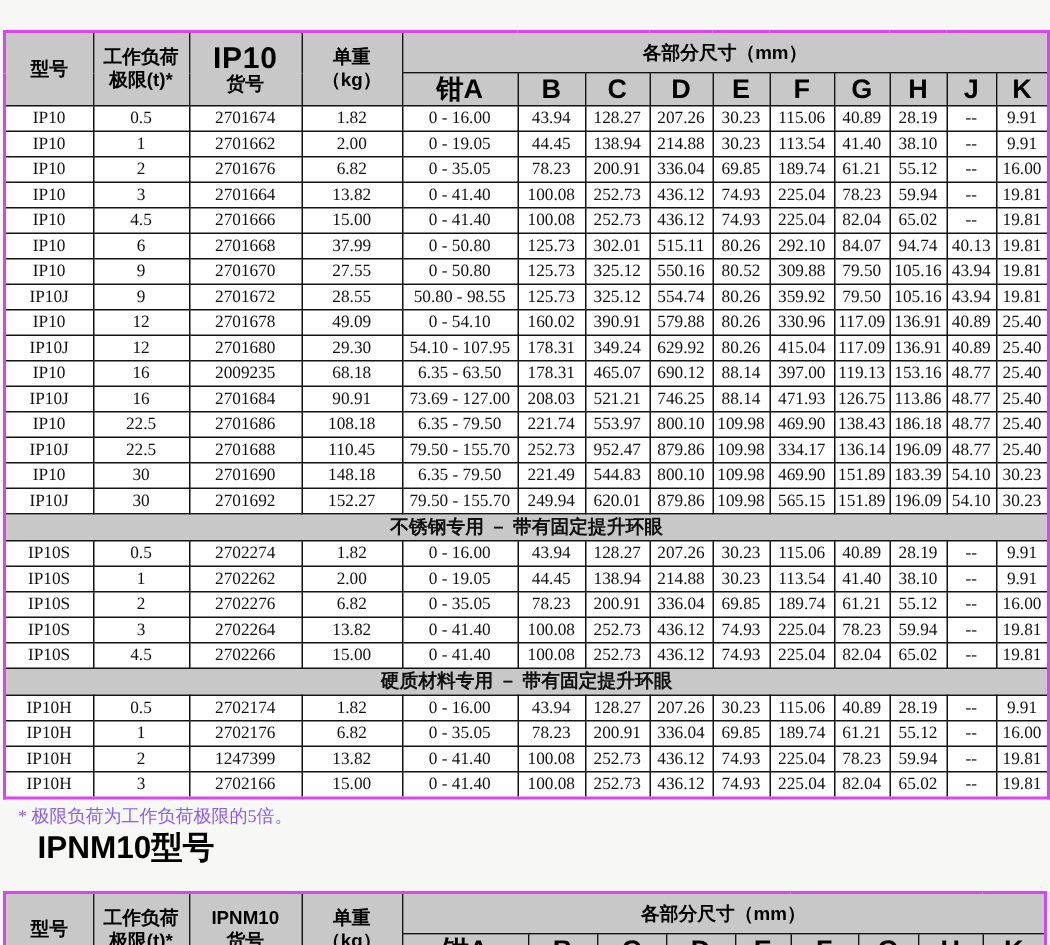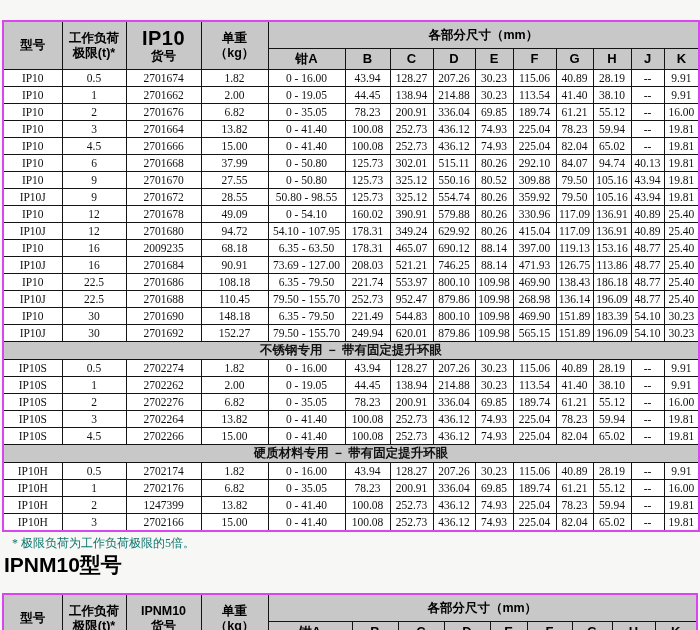--- a/index.html
+++ b/index.html
@@ -27,21 +27,21 @@
     white-space: nowrap;
   }
   .spec thead th {
     background: #c8c8c8;
     font-family: "Liberation Sans", sans-serif;
     font-weight: bold;
     font-size: 12.5px;
     line-height: 1.15;
   }
   .spec tr.h1 th { height: 26px; }
-  .spec tr.h2 th { height: 20px; font-size: 13px; }
+  .spec tr.h2 th { height: 20px; font-size: 18px; }
   .spec .big {
     font-size: 20px;
     letter-spacing: 0.5px;
     line-height: 1.0;
   }
   .spec td {
     font-family: "Liberation Serif", serif;
     font-size: 11.5px;
     height: 16px;
     background: #ffffff;
@@ -50,30 +50,31 @@
   .spec tr.section td {
     background: #c8c8c8;
     font-family: "Liberation Sans", sans-serif;
     font-weight: bold;
     font-size: 12.5px;
     height: 17px;
   }
   .footnote {
     font-family: "Liberation Serif", serif;
     font-size: 12px;
-    color: #0f766e;
+    color: #8b5cf6;
     padding: 3px 0 1px 10px;
   }
   .heading2 {
     font-family: "Liberation Sans", sans-serif;
     font-weight: bold;
     font-size: 21px;
     color: #000;
     padding: 1px 0 2px 2px;
     line-height: 1.0;
+    margin-left: 21px;
   }
   table.t2 td {
     height: 20px;
     font-weight: bold;
     font-size: 12px;
   }
 </style>
 </head>
 <body>
 
@@ -259,21 +260,21 @@
           <td>330.96</td>
           <td>117.09</td>
           <td>136.91</td>
           <td>40.89</td>
           <td>25.40</td>
         </tr>
         <tr>
           <td>IP10J</td>
           <td>12</td>
           <td>2701680</td>
-          <td>94.72</td>
+          <td>29.30</td>
           <td>54.10 - 107.95</td>
           <td>178.31</td>
           <td>349.24</td>
           <td>629.92</td>
           <td>80.26</td>
           <td>415.04</td>
           <td>117.09</td>
           <td>136.91</td>
           <td>40.89</td>
           <td>25.40</td>
@@ -329,21 +330,21 @@
         <tr>
           <td>IP10J</td>
           <td>22.5</td>
           <td>2701688</td>
           <td>110.45</td>
           <td>79.50 - 155.70</td>
           <td>252.73</td>
           <td>952.47</td>
           <td>879.86</td>
           <td>109.98</td>
-          <td>268.98</td>
+          <td>334.17</td>
           <td>136.14</td>
           <td>196.09</td>
           <td>48.77</td>
           <td>25.40</td>
         </tr>
         <tr>
           <td>IP10</td>
           <td>30</td>
           <td>2701690</td>
           <td>148.18</td>

